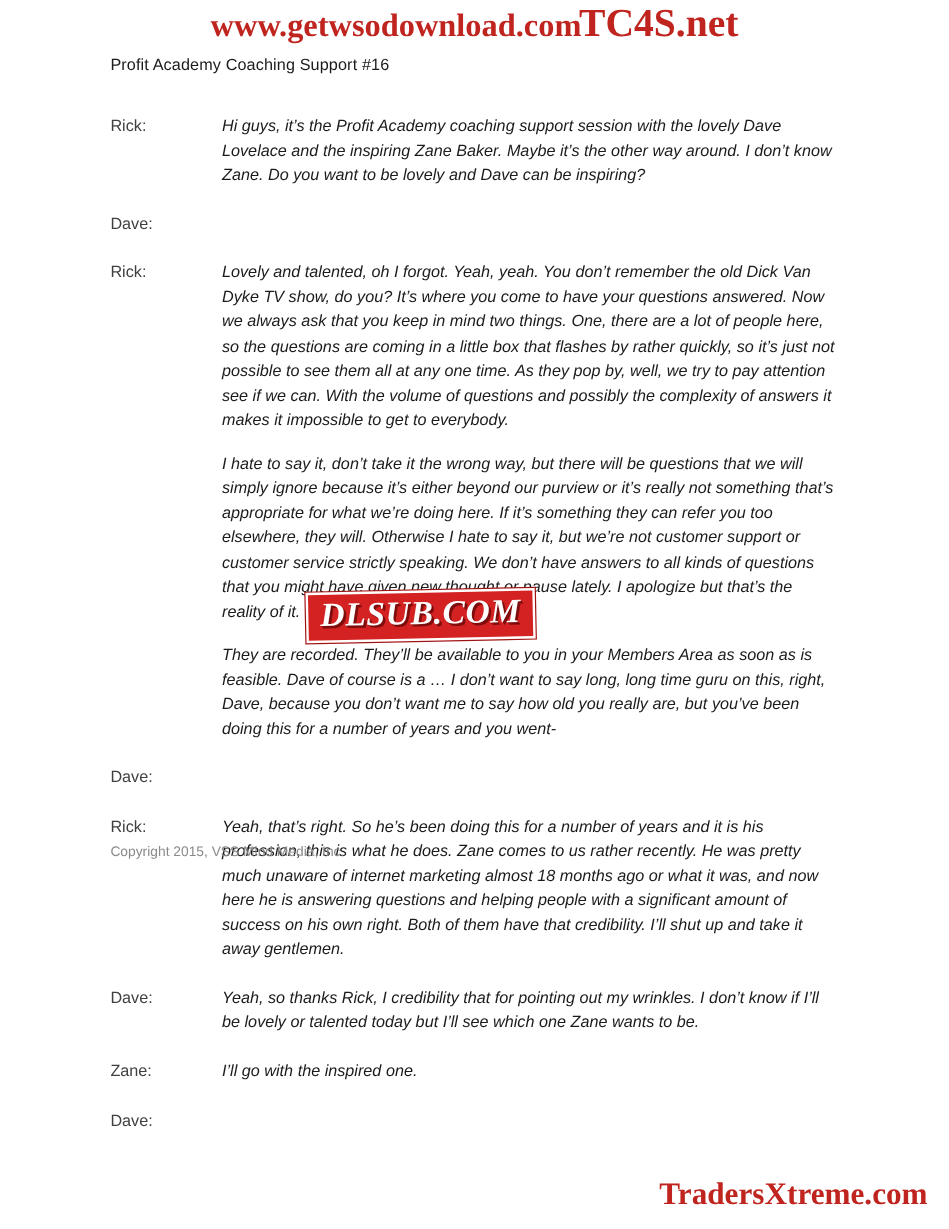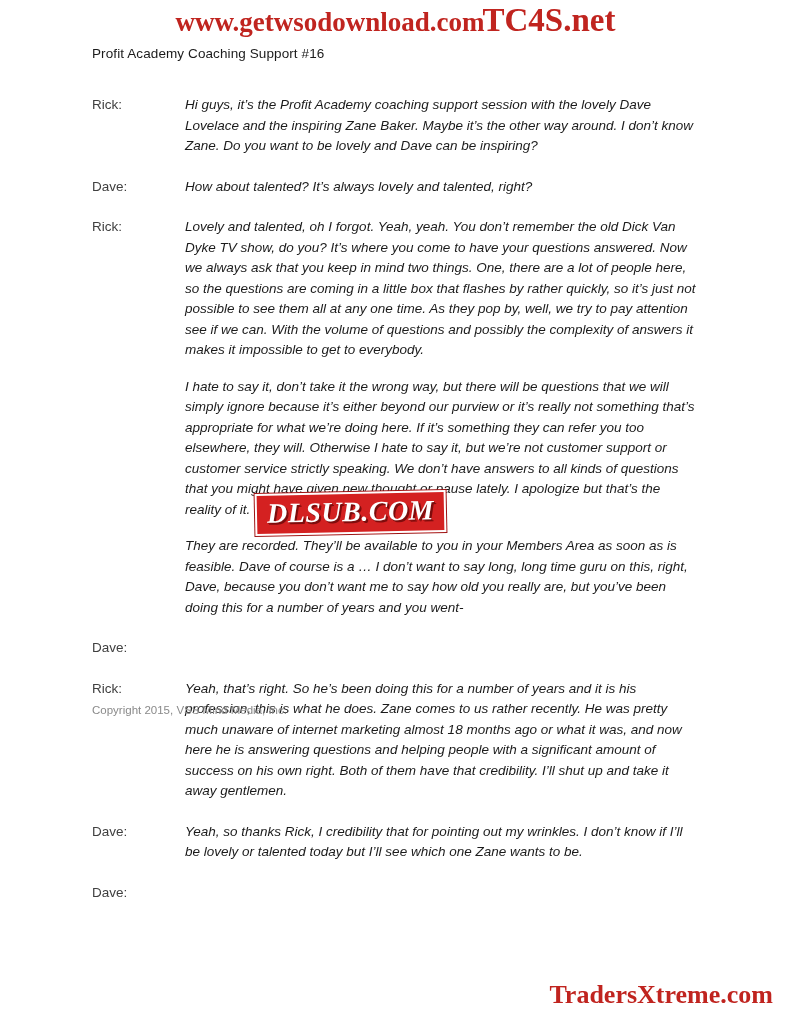--- a/index.html
+++ b/index.html
@@ -143,23 +143,20 @@
 
     <div class="turn">
       <div class="speaker">Rick:</div>
       <div class="lines">
         <p>Hi guys, it’s the Profit Academy coaching support session with the lovely Dave Lovelace and the inspiring Zane Baker. Maybe it’s the other way around. I don’t know Zane. Do you want to be lovely and Dave can be inspiring?</p>
       </div>
     </div>
 
     <div class="turn">
       <div class="speaker">Dave:</div>
-      <div class="lines">
-        <p>How about talented? It’s always lovely and talented, right?</p>
-      </div>
     </div>
 
     <div class="turn">
       <div class="speaker">Rick:</div>
       <div class="lines">
         <p>Lovely and talented, oh I forgot. Yeah, yeah. You don’t remember the old Dick Van Dyke TV show, do you? It’s where you come to have your questions answered. Now we always ask that you keep in mind two things. One, there are a lot of people here, so the questions are coming in a little box that flashes by rather quickly, so it’s just not possible to see them all at any one time. As they pop by, well, we try to pay attention see if we can. With the volume of questions and possibly the complexity of answers it makes it impossible to get to everybody.</p>
         <p>I hate to say it, don’t take it the wrong way, but there will be questions that we will simply ignore because it’s either beyond our purview or it’s really not something that’s appropriate for what we’re doing here. If it’s something they can refer you too elsewhere, they will. Otherwise I hate to say it, but we’re not customer support or customer service strictly speaking. We don’t have answers to all kinds of questions that you might have given new thought or pause lately. I apologize but that’s the reality of it.</p>
         <p>They are recorded. They’ll be available to you in your Members Area as soon as is feasible. Dave of course is a … I don’t want to say long, long time guru on this, right, Dave, because you don’t want me to say how old you really are, but you’ve been doing this for a number of years and you went-</p>
       </div>
     </div>
@@ -175,20 +172,26 @@
       </div>
     </div>
 
     <div class="turn">
       <div class="speaker">Dave:</div>
       <div class="lines">
         <p>Yeah, so thanks Rick, I credibility that for pointing out my wrinkles. I don’t know if I’ll be lovely or talented today but I’ll see which one Zane wants to be.</p>
       </div>
     </div>
 
+    <div class="turn">
+      <div class="speaker">Zane:</div>
+      <div class="lines">
+        <p>I’ll go with the inspired one.</p>
+      </div>
+    </div>
 
     <div class="turn">
       <div class="speaker">Dave:</div>
     </div>
 
   </div>
 
   <div class="footer">Copyright 2015, VSS Mind Media, Inc.</div>
 </div>
 

